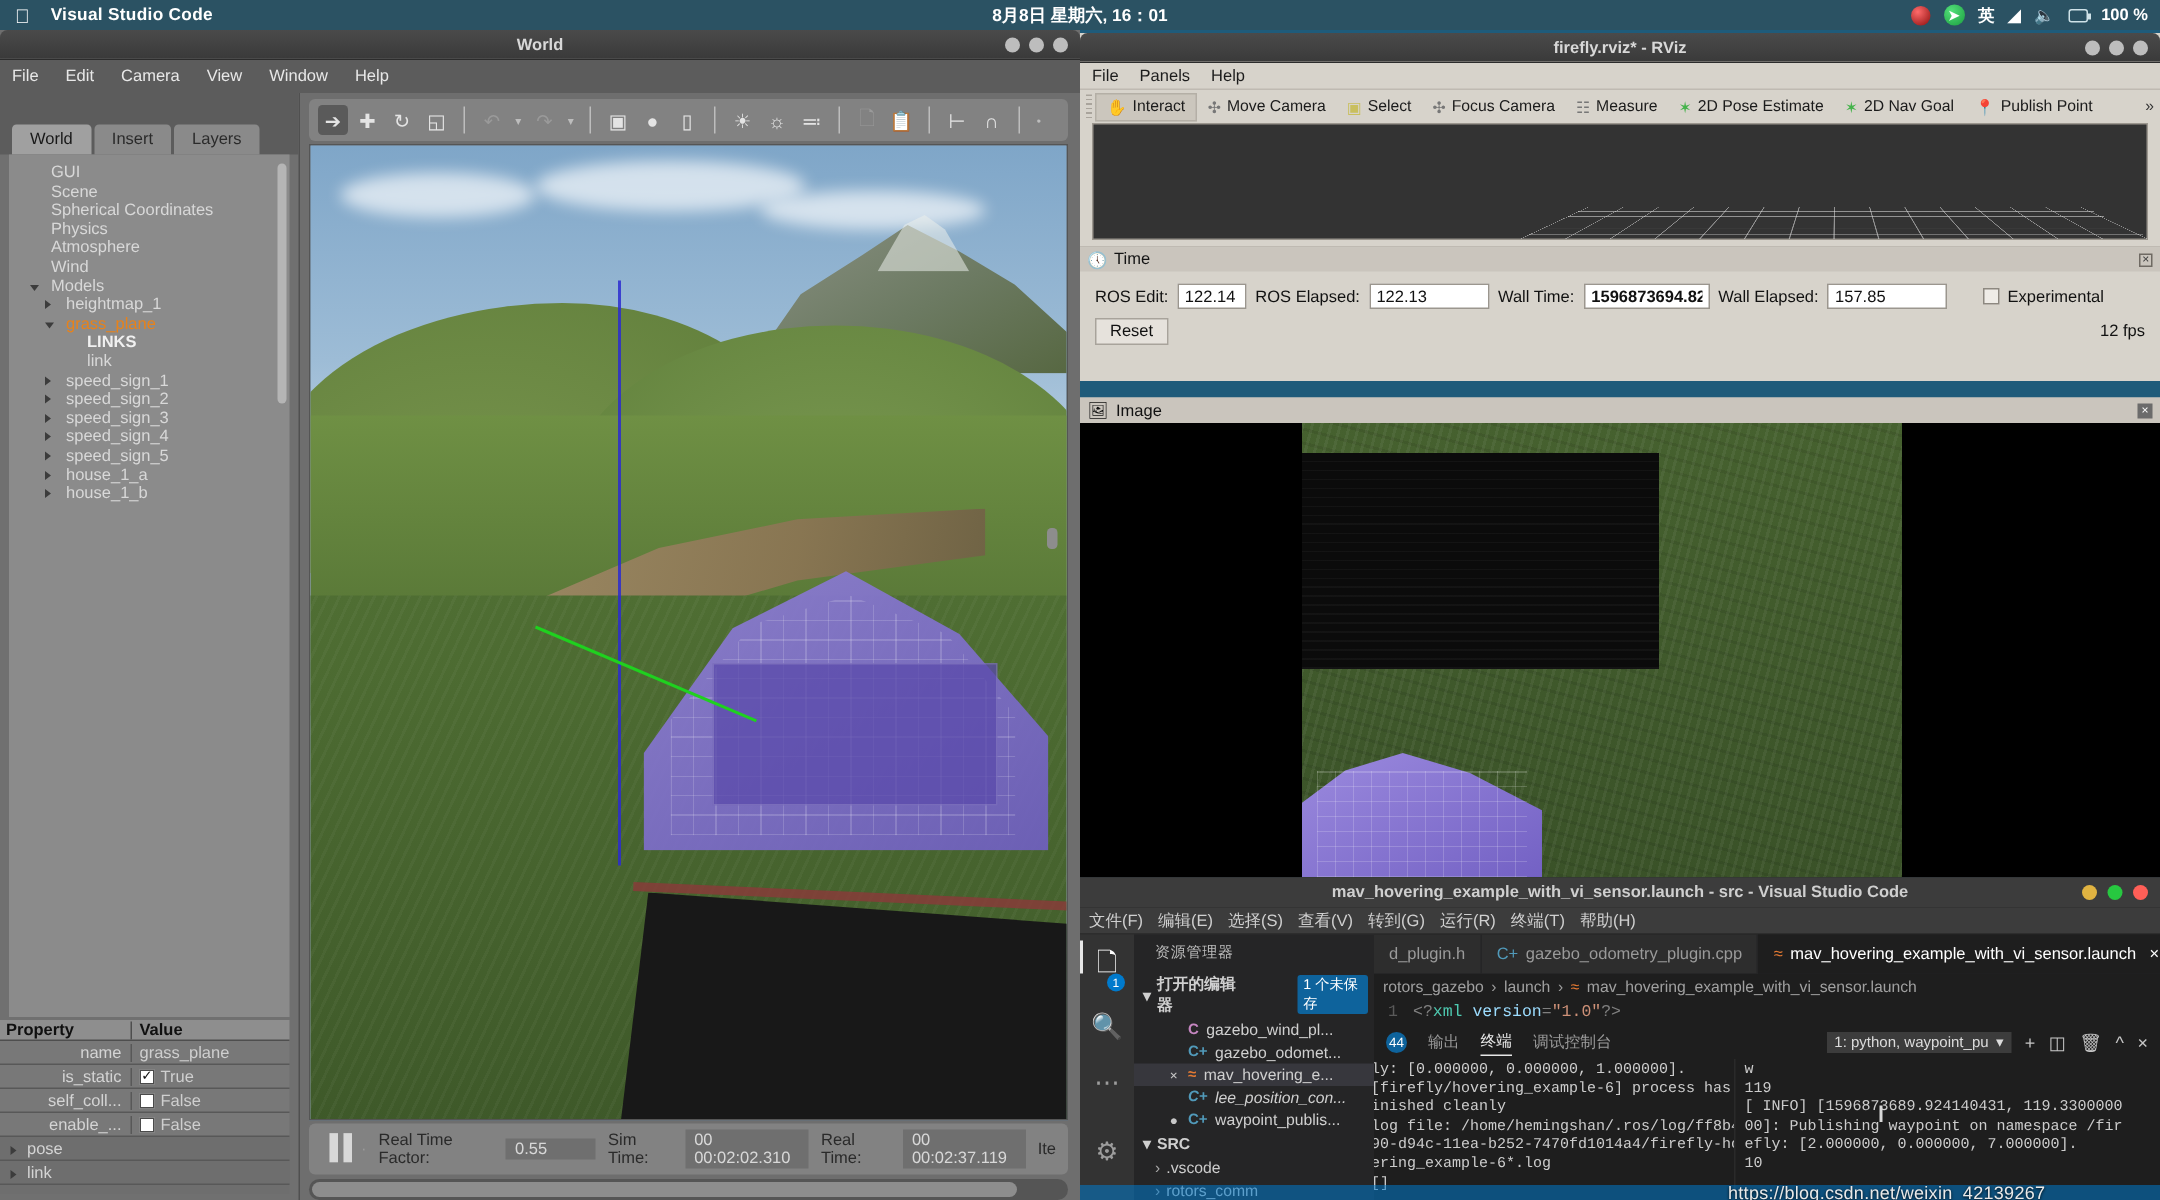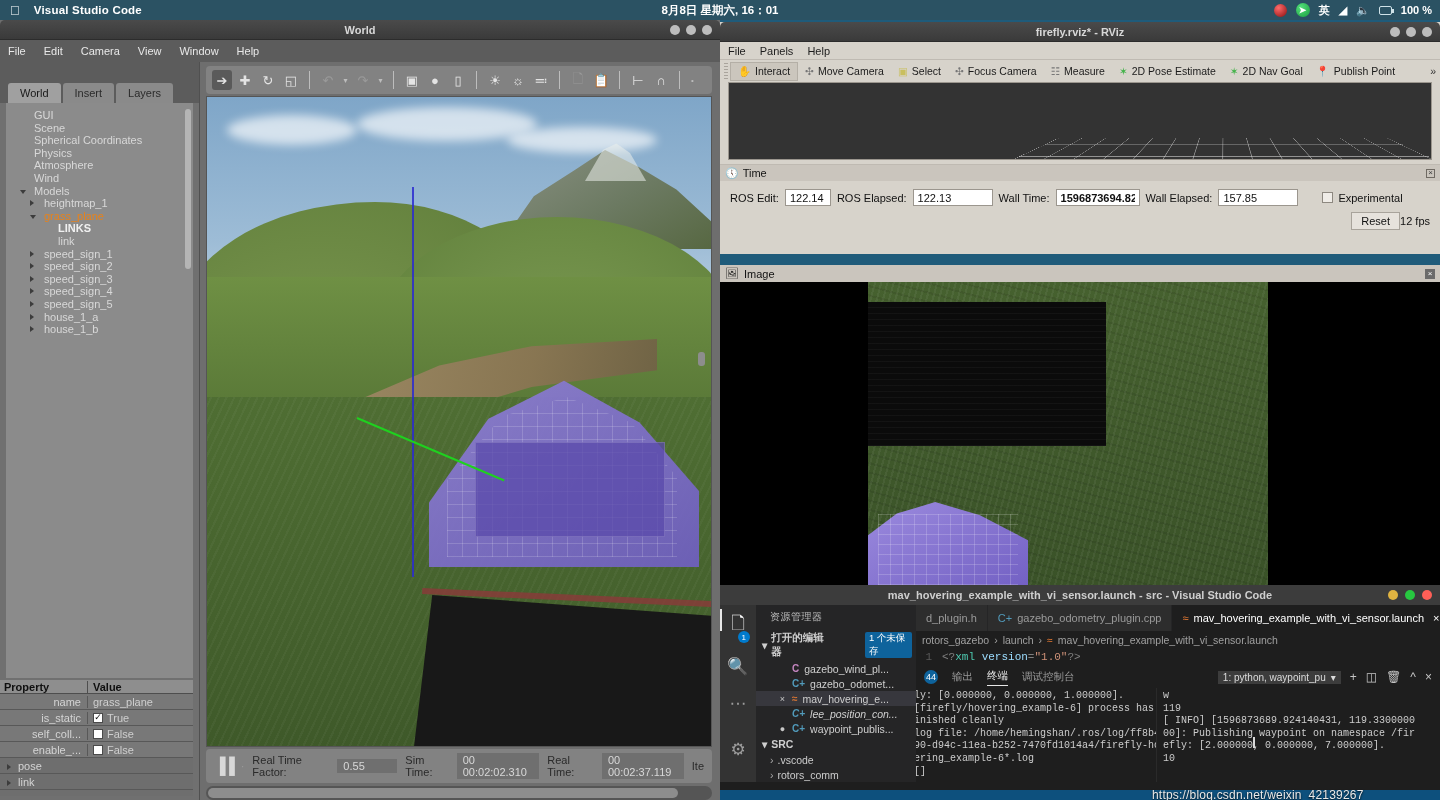--- a/index.html
+++ b/index.html
@@ -128,21 +128,21 @@
      border:1px solid #9b968e;}
   #rv-time { margin-top:4px; background:#d7d3cb; border-top:1px solid #bfbab2; }
   .panel-head { height:16px; background:#cac5bd; display:flex; align-items:center;
      padding:0 5px; font-size:11px; color:#141414; position:relative; }
   .panel-head .x { position:absolute; right:5px; width:9px;height:9px; border:1px solid #6f6a63;
      display:flex;align-items:center;justify-content:center;font-size:8px;line-height:1;color:#3a3a3a;}
   .timerow { display:flex; align-items:center; gap:6px; padding:8px 6px 4px 10px; font-size:11px; color:#111;}
   .timerow input { border:1px solid #9b968e; background:#fff; height:17px; font-size:11px;
      padding:0 4px; font-family:"Liberation Sans",sans-serif; color:#111;}
   .timerow .chk { width:11px;height:11px;border:1px solid #8d8880;background:#efece7;}
-  .resetrow { display:flex; align-items:center; justify-content:flex-end;
+  .resetrow { display:flex; align-items:center; justify-content:space-between;
      padding:2px 10px 4px 10px; }
   .resetrow button { background:#e6e2dc; border:1px solid #a8a39b; font-size:11px;
      padding:2px 9px; color:#111; font-family:"Liberation Sans",sans-serif;}
 
   
   #imgwin { left:720px; top:265px; width:720px; height:320px; background:#cac5bd; }
   #img-head { height:17px; background:#cac5bd; display:flex; align-items:center;
      padding:0 5px; gap:5px; font-size:11px; color:#111; position:relative; }
   #img-head .x { position:absolute; right:5px; width:10px;height:10px;background:#6b6b6b;
      color:#fff; display:flex;align-items:center;justify-content:center;font-size:8px;line-height:1;}
@@ -537,20 +537,30 @@
 
 <div class="win" id="vscode">
   <div id="vs-title">
     <span>mav_hovering_example_with_vi_sensor.launch - src - Visual Studio Code</span>
     <span class="btns">
       <i style="background:#e0b341;"></i>
       <i style="background:#27c840;"></i>
       <i style="background:#ff5f57;"></i>
     </span>
   </div>
+  <div id="vs-menu">
+    <span>文件(F)</span>
+    <span>编辑(E)</span>
+    <span>选择(S)</span>
+    <span>查看(V)</span>
+    <span>转到(G)</span>
+    <span>运行(R)</span>
+    <span>终端(T)</span>
+    <span>帮助(H)</span>
+  </div>
 
   <div id="vs-body">
     <div id="vs-act">
       <span class="actico on">🗋
         <span class="badge">1</span>
       </span>
       <span class="actico">🔍</span>
       <span class="actico">⋯</span>
       <span class="actico" style="margin-top:auto;margin-bottom:22px;">⚙</span>
     </div>

